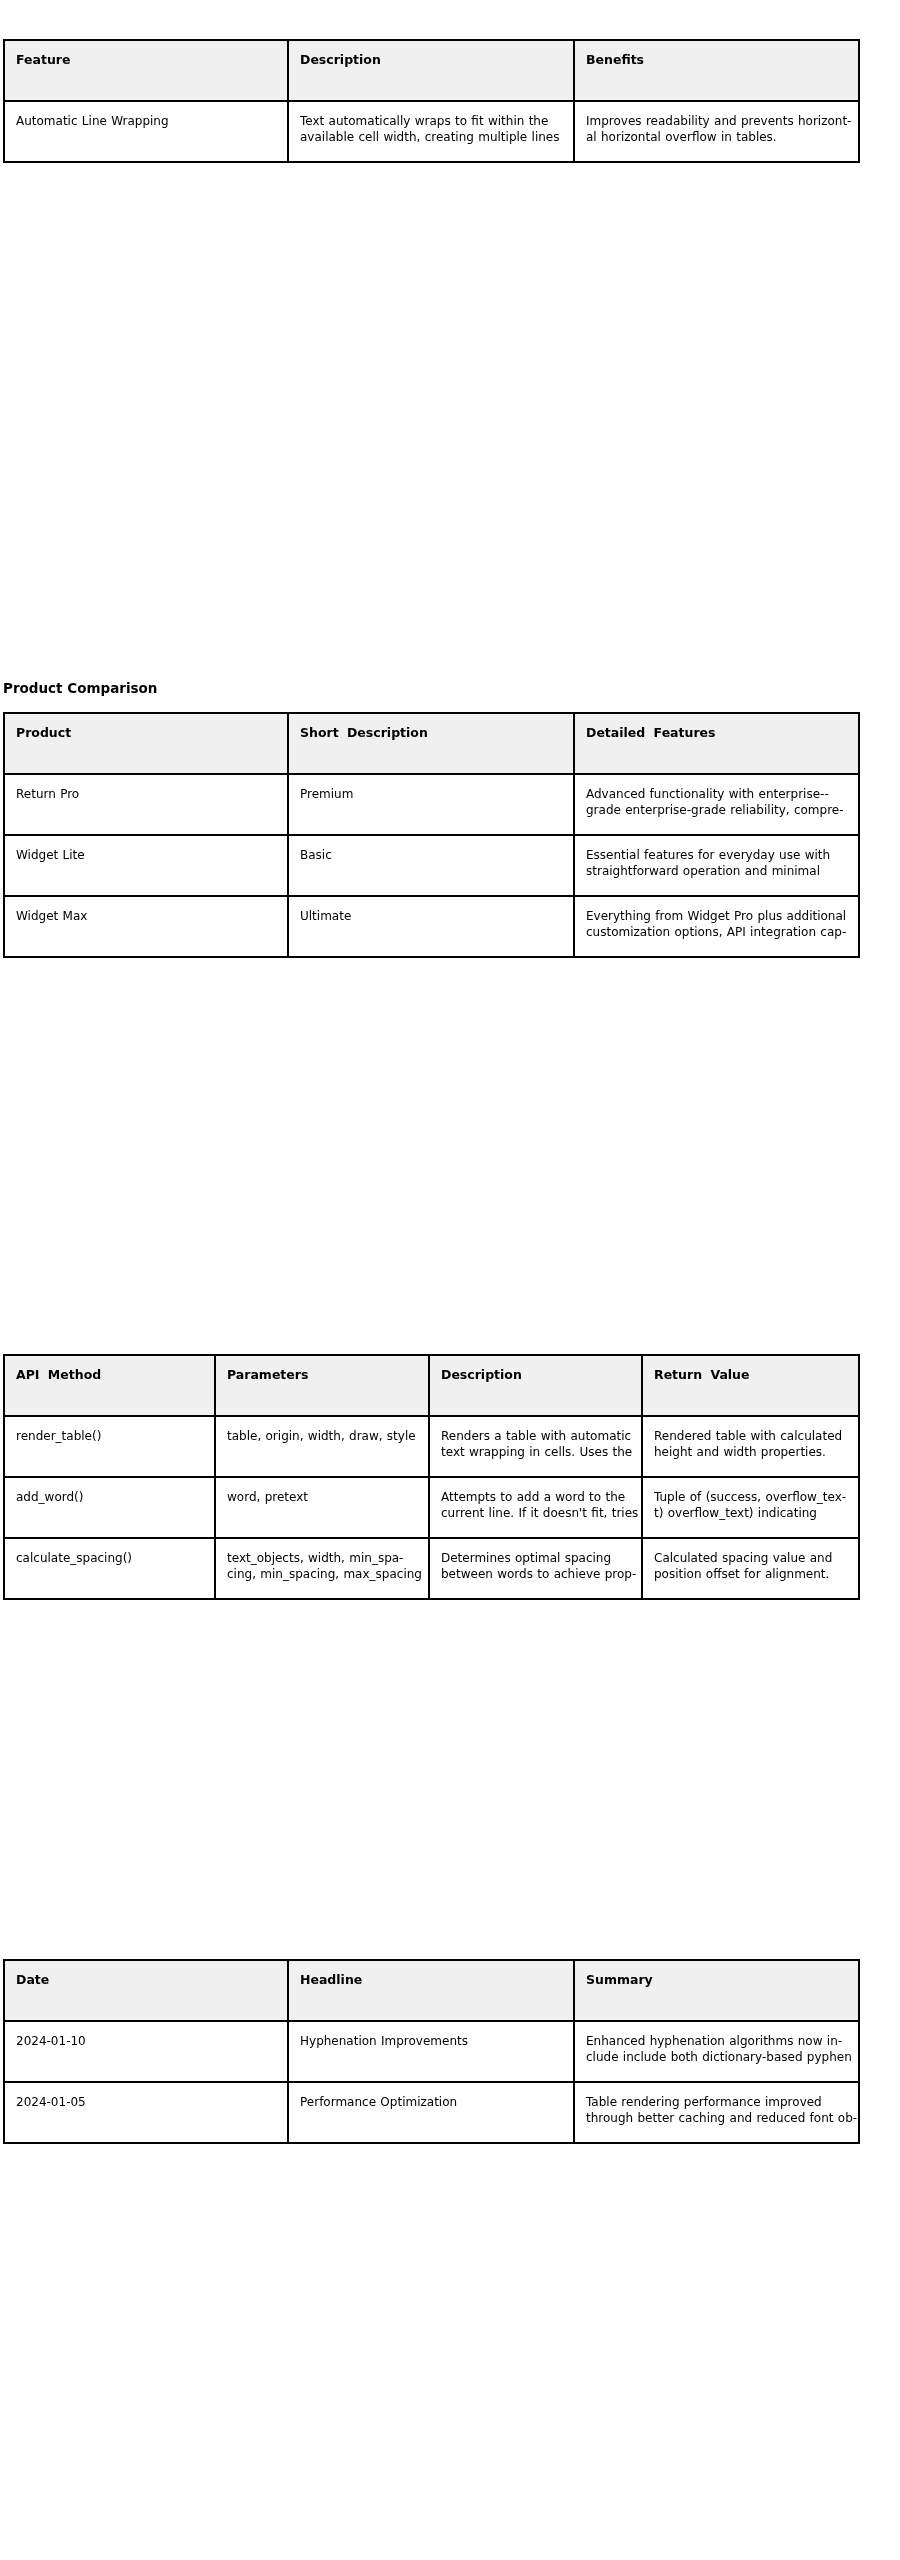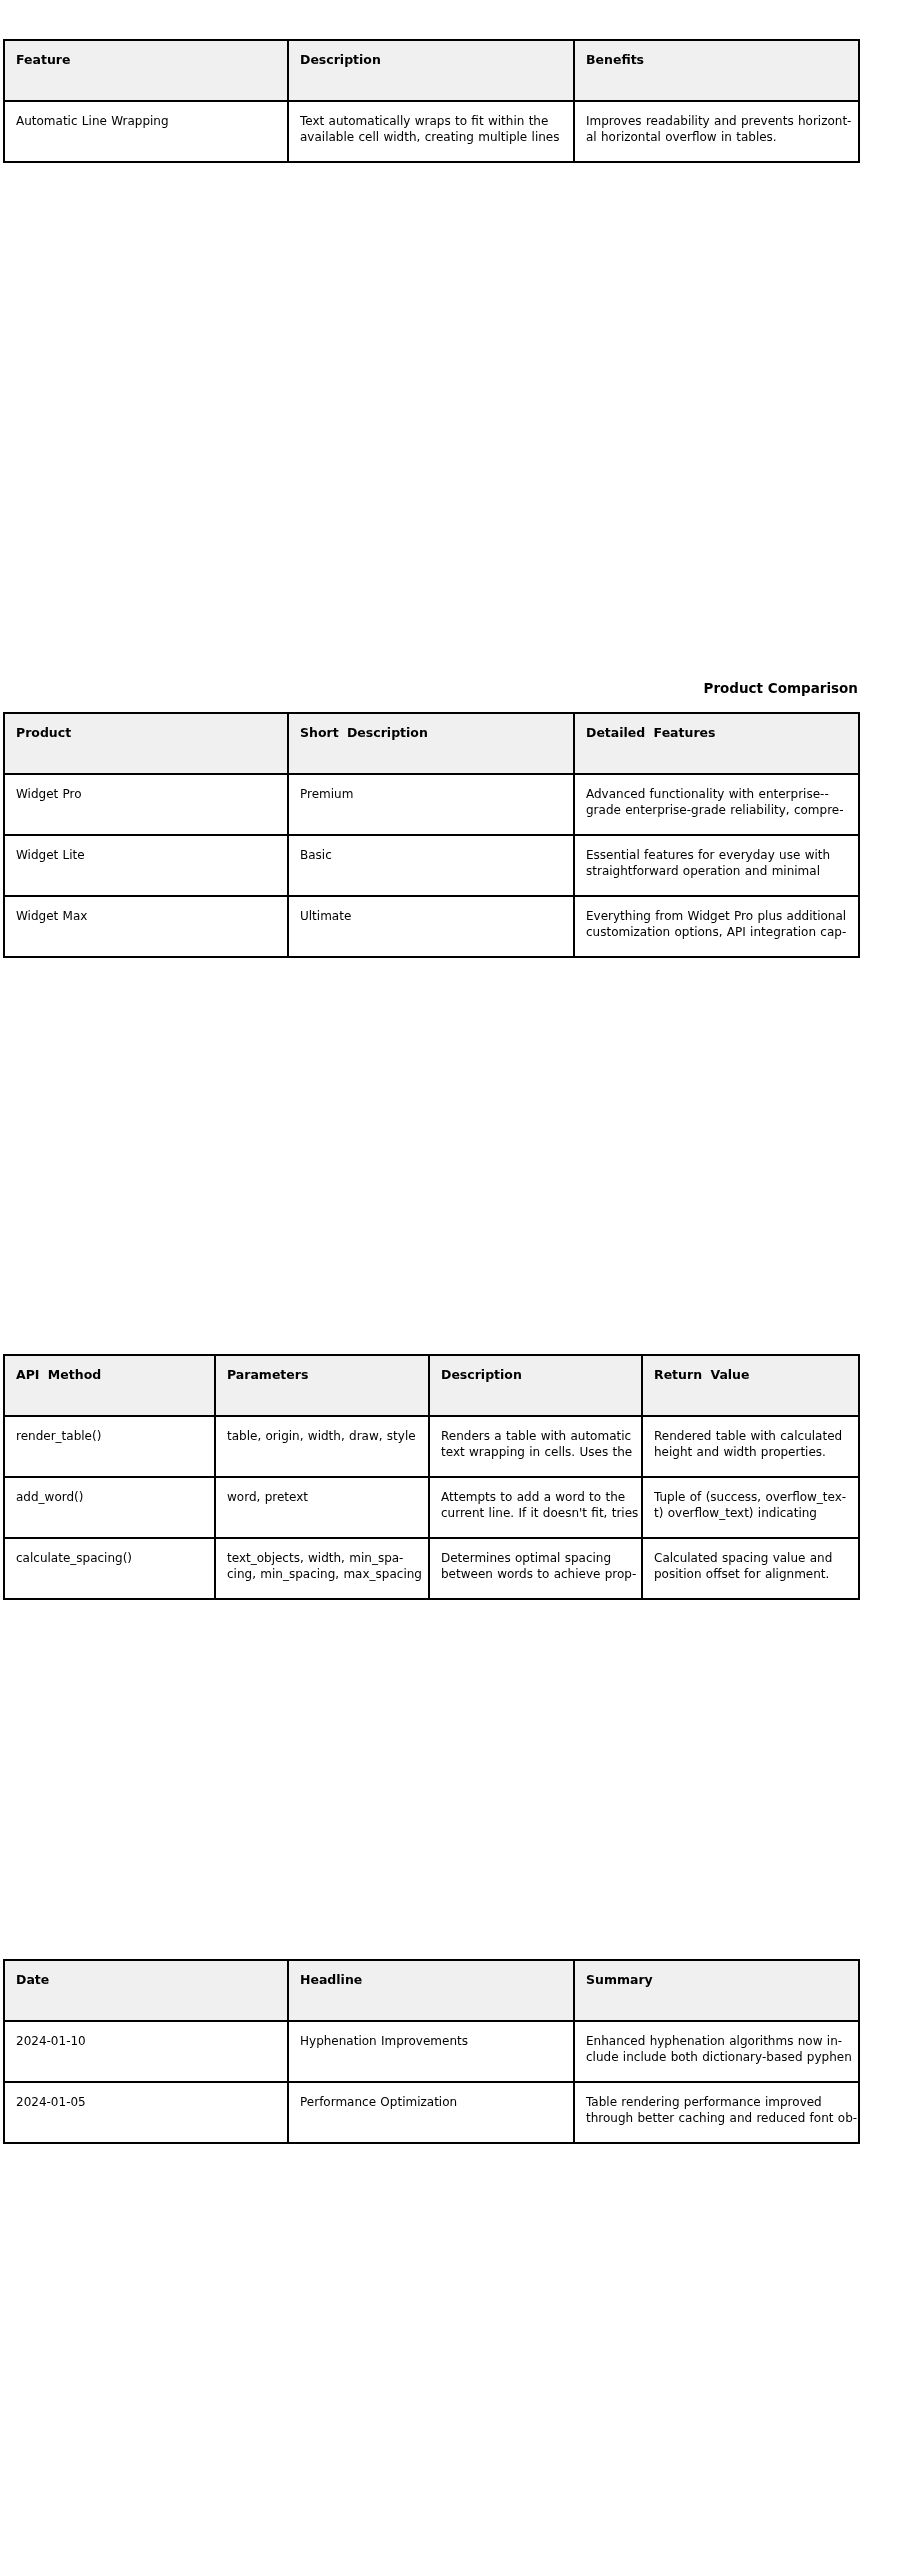--- a/index.html
+++ b/index.html
@@ -46,21 +46,21 @@
   table.doc-table td {
     font-size: 12px;
     line-height: 16px;
     word-spacing: 0.5px;
     border-radius: 13px;
   }
   .section-title {
     position: absolute;
     left: 3px;
     width: 855px;
-    text-align: right;
+    text-align: left;
     font-weight: bold;
     font-size: 13.5px;
     line-height: 16px;
   }
   #features-table { top: 39px; }
   #title-product-comparison { top: 680px; }
   #products-table { top: 712px; }
   #api-table { top: 1354px; }
   #news-table { top: 1959px; }
 </style>
@@ -102,21 +102,21 @@
           <col style="width:286px">
           <col style="width:285px">
         </colgroup>
       <tbody>
           <tr>
         <th>Product</th>
         <th>Short Description</th>
         <th>Detailed Features</th>
       </tr>
       <tr>
-        <td>Widget Pro</td>
+        <td>Return Pro</td>
         <td>Premium</td>
         <td>Advanced functionality with enterprise--
 grade enterprise-grade reliability, compre-</td>
       </tr>
       <tr>
         <td>Widget Lite</td>
         <td>Basic</td>
         <td>Essential features for everyday use with
 straightforward operation and minimal</td>
       </tr>

